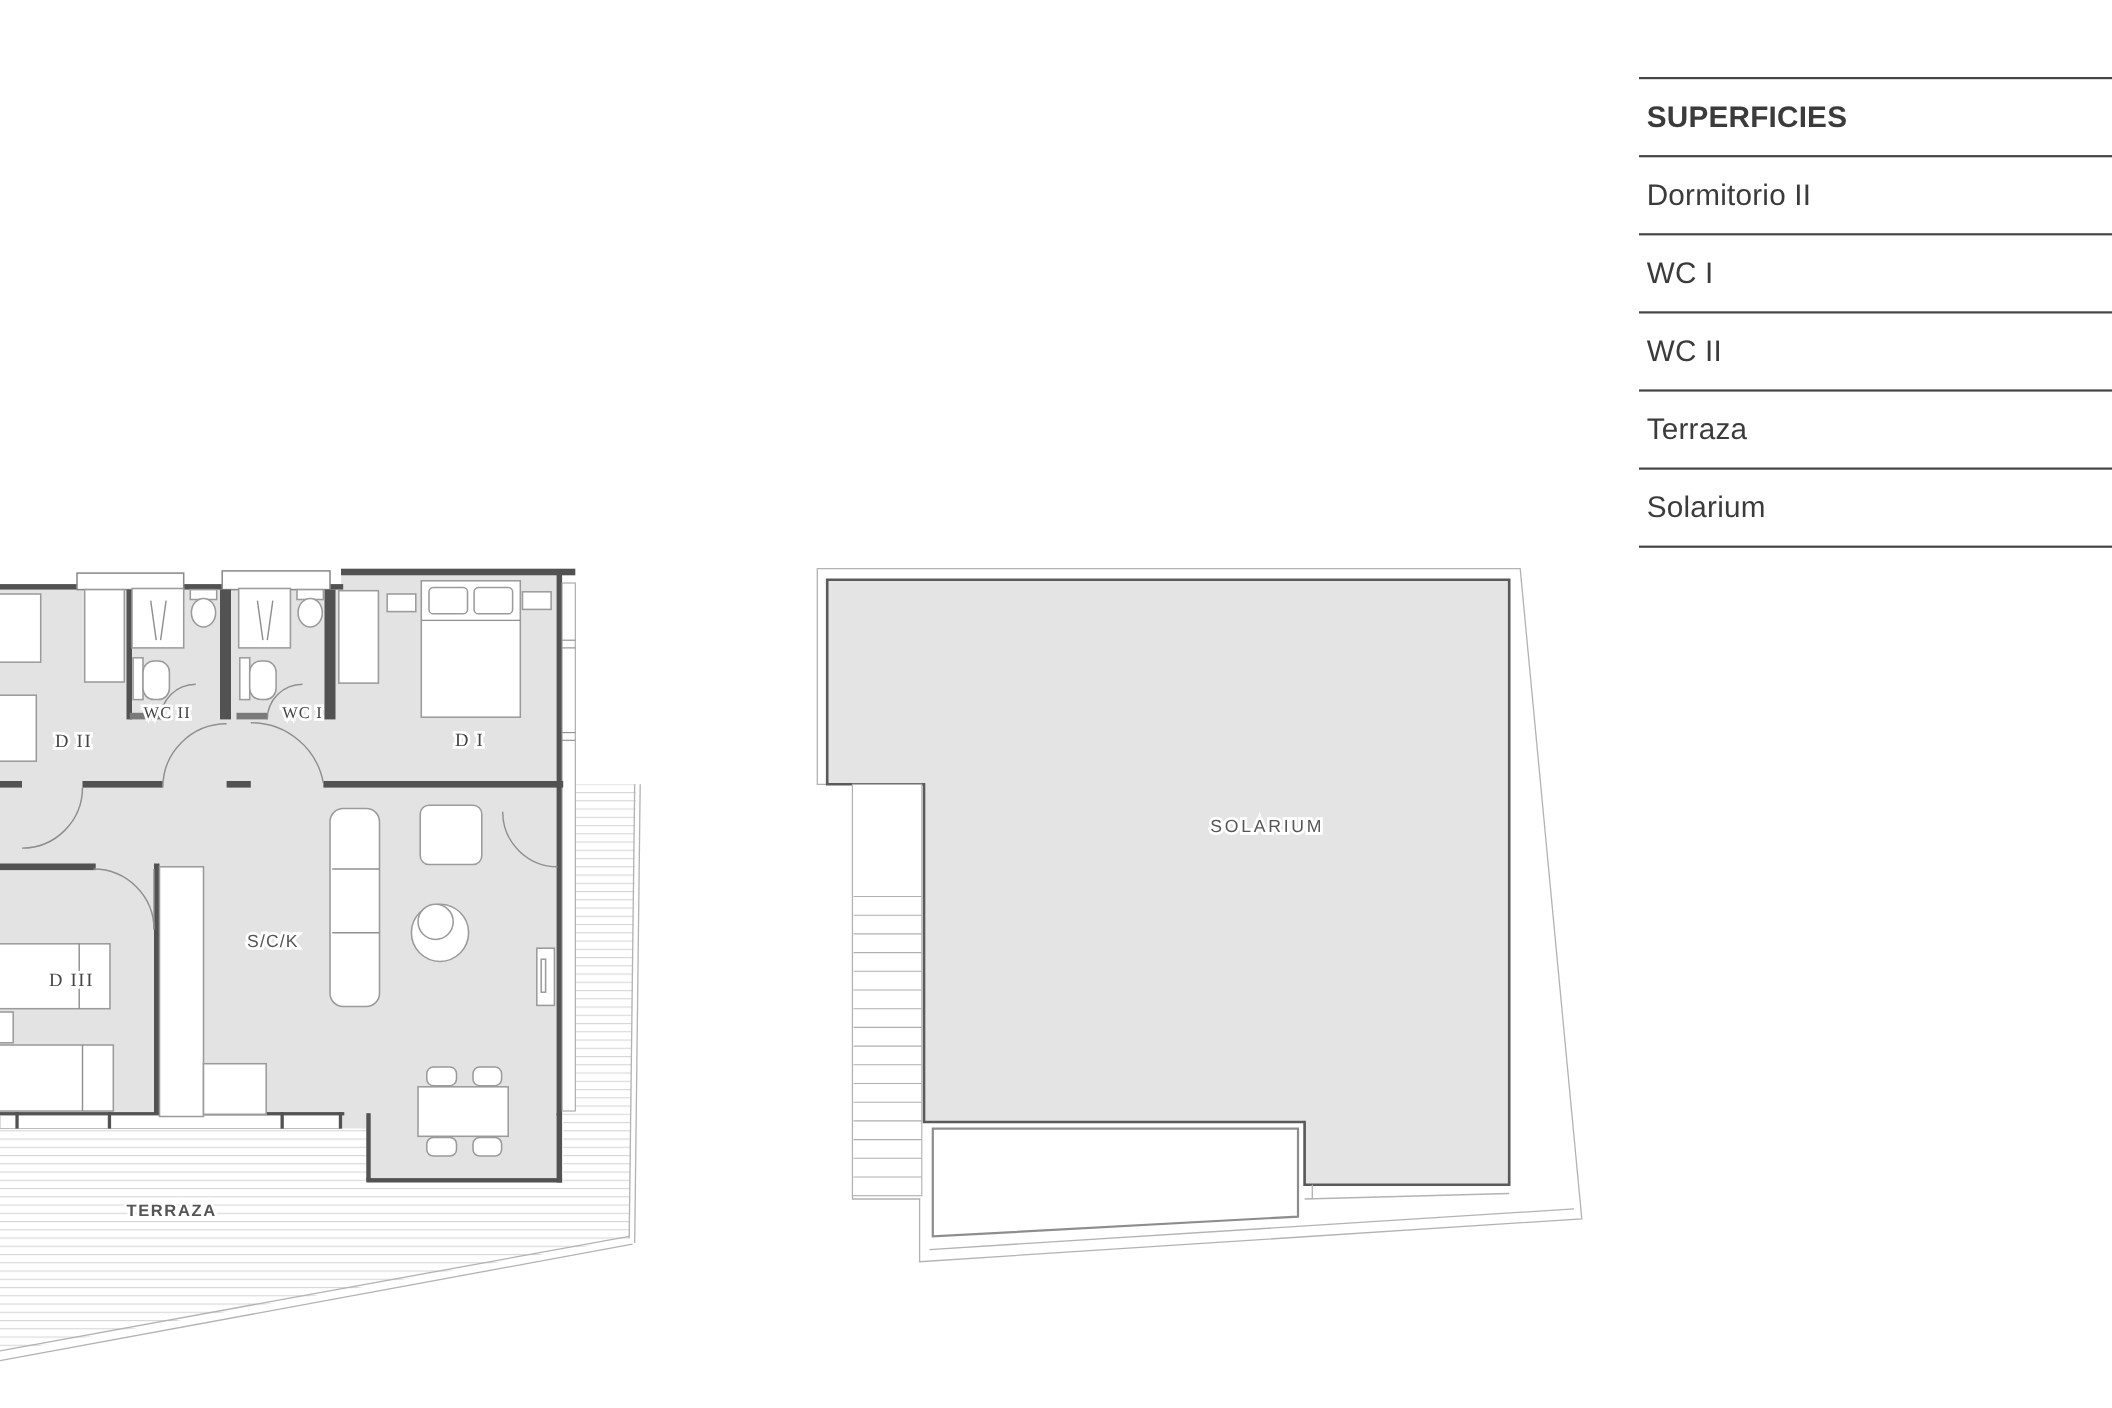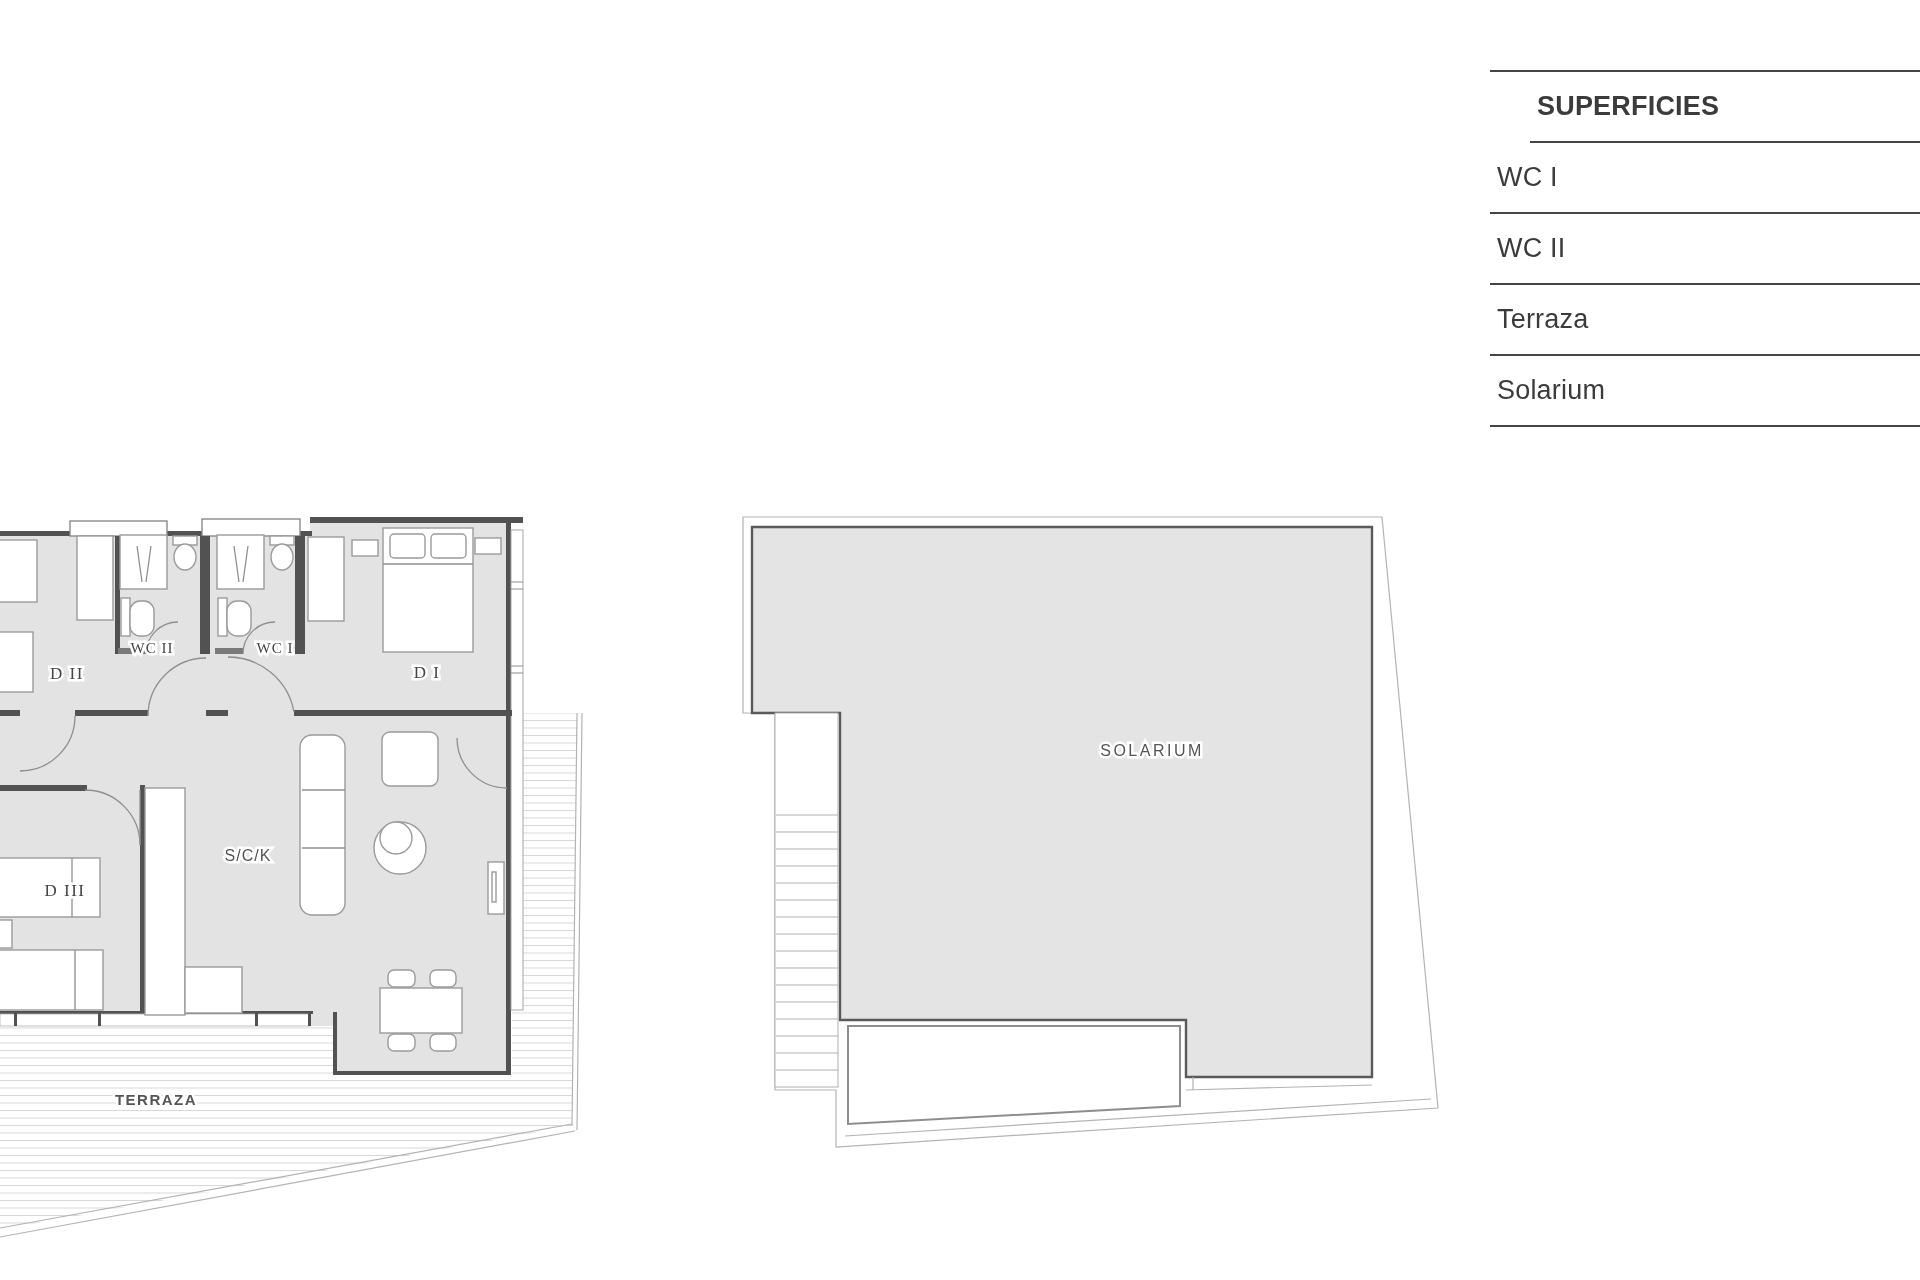--- a/index.html
+++ b/index.html
@@ -10,21 +10,21 @@
   
   #surfaces-table{
     position:absolute;left:1490px;top:70px;width:430px;
     border-top:2px solid #454545;
   }
   .srow{
     height:69px;border-bottom:2px solid #454545;
     display:flex;align-items:center;
     font-size:27px;color:#3b3b3b;padding-left:7px;letter-spacing:.2px;
   }
-  .srow.hdr{font-weight:700;margin-left:40px;}
+  .srow.hdr{font-weight:700;}
   .srow.total{font-weight:700;}
 
   
   .roomfill{fill:#e3e3e3;stroke:none;}
   .wall{fill:#525252;stroke:none;}
   .furn{fill:#ffffff;stroke:#9b9b9b;stroke-width:1.4;}
   .thin{stroke:#b3b3b3;stroke-width:1.2;fill:none;}
   .arc{stroke:#8f8f8f;stroke-width:1.3;fill:none;}
   .lbl-serif{font-family:"Liberation Serif",serif;fill:#454545;
              paint-order:stroke;stroke:#ffffff;stroke-width:5px;text-anchor:middle;}
@@ -189,17 +189,18 @@
     <polygon points="848,1026 1180,1026 1180,1106 848,1124" fill="#ffffff" stroke="#8d8d8d" stroke-width="2"></polygon>
     <line class="thin" x1="1186" y1="1090" x2="1372" y2="1085"></line>
     <line class="thin" x1="1193" y1="1077" x2="1193" y2="1090"></line>
 
     <text class="lbl-sans" x="1152" y="756" font-size="16" letter-spacing="2.5">SOLARIUM</text>
   </g>
 </svg>
 
 <div id="surfaces-table">
   <div class="srow hdr">SUPERFICIES</div>
+  <div class="srow">Dormitorio II</div>
   <div class="srow">WC I</div>
   <div class="srow">WC II</div>
   <div class="srow">Terraza</div>
   <div class="srow">Solarium</div>
 </div>
 
 </body></html>

